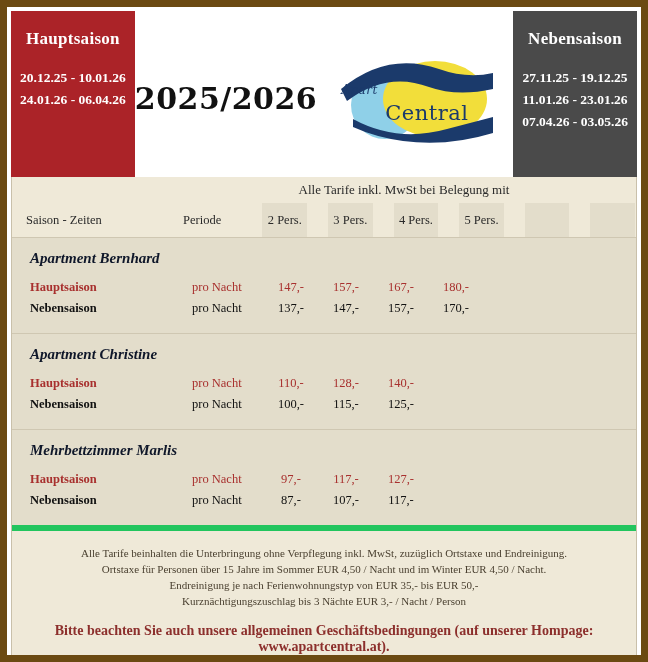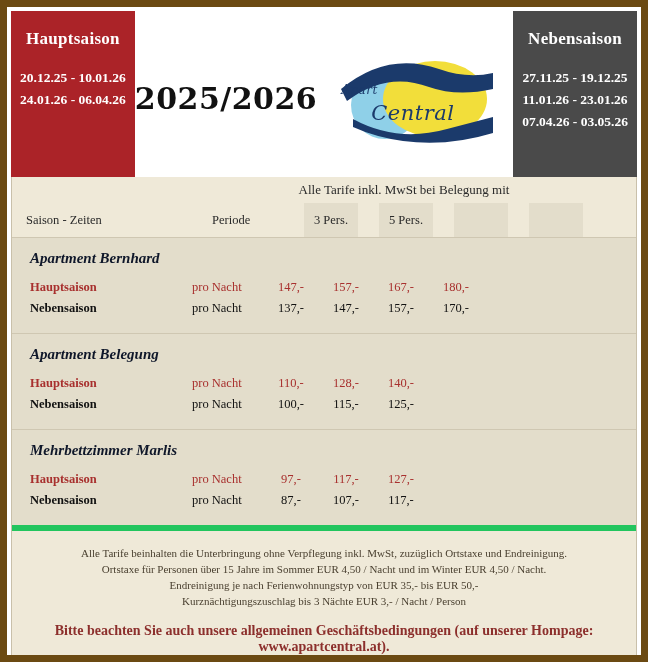--- a/index.html
+++ b/index.html
@@ -91,26 +91,25 @@
     left: 24px;
     top: 40px;
     font-family: "DejaVu Serif", serif;
     font-size: 12px;
     color: #1b3a6b;
     font-style: italic;
     letter-spacing: 0.5px;
   }
   .logo-word-central {
     position: absolute;
-    left: 54px;
+    left: 68px;
     top: 58px;
     font-family: "DejaVu Serif", serif;
     font-size: 21px;
     color: #1b3a6b;
-    font-style: italic;
     letter-spacing: 0.5px;
   }
 
   
   .table-area {
     background: #efe9d8;
     border: 1px solid #c9c0aa;
     border-top: none;
     box-sizing: border-box;
   }
@@ -257,21 +256,23 @@
     <div class="table-area">
 
       <div class="occupancy-row">
         <div class="occupancy-spacer"></div>
         <div class="occupancy-label">Alle Tarife inkl. MwSt bei Belegung mit</div>
       </div>
 
       <div class="col-head">
         <div class="ch ch-season">Saison - Zeiten</div>
         <div class="ch ch-period">Periode</div>
+        <div class="ch ch-pers">2 Pers.</div>
         <div class="ch ch-pers">3 Pers.</div>
+        <div class="ch ch-pers">4 Pers.</div>
         <div class="ch ch-pers">5 Pers.</div>
         <div class="ch ch-blank"></div>
         <div class="ch ch-blank"></div>
       </div>
 
       <div class="unit">
         <div class="unit-title">Apartment Bernhard</div>
         <div class="rate-row">
           <div class="rr-season hoch">Hauptsaison</div>
           <div class="rr-period hoch">pro Nacht</div>
@@ -289,21 +290,21 @@
           <div class="rr-price neben">147,-</div>
           <div class="rr-price neben">157,-</div>
           <div class="rr-price neben">170,-</div>
           <div class="rr-blank"></div>
           <div class="rr-blank"></div>
         </div>
         <div class="unit-pad"></div>
       </div>
 
       <div class="unit">
-        <div class="unit-title">Apartment Belegung</div>
+        <div class="unit-title">Apartment Christine</div>
         <div class="rate-row">
           <div class="rr-season hoch">Hauptsaison</div>
           <div class="rr-period hoch">pro Nacht</div>
           <div class="rr-price hoch">110,-</div>
           <div class="rr-price hoch">128,-</div>
           <div class="rr-price hoch">140,-</div>
           <div class="rr-price hoch"></div>
           <div class="rr-blank"></div>
           <div class="rr-blank"></div>
         </div>

